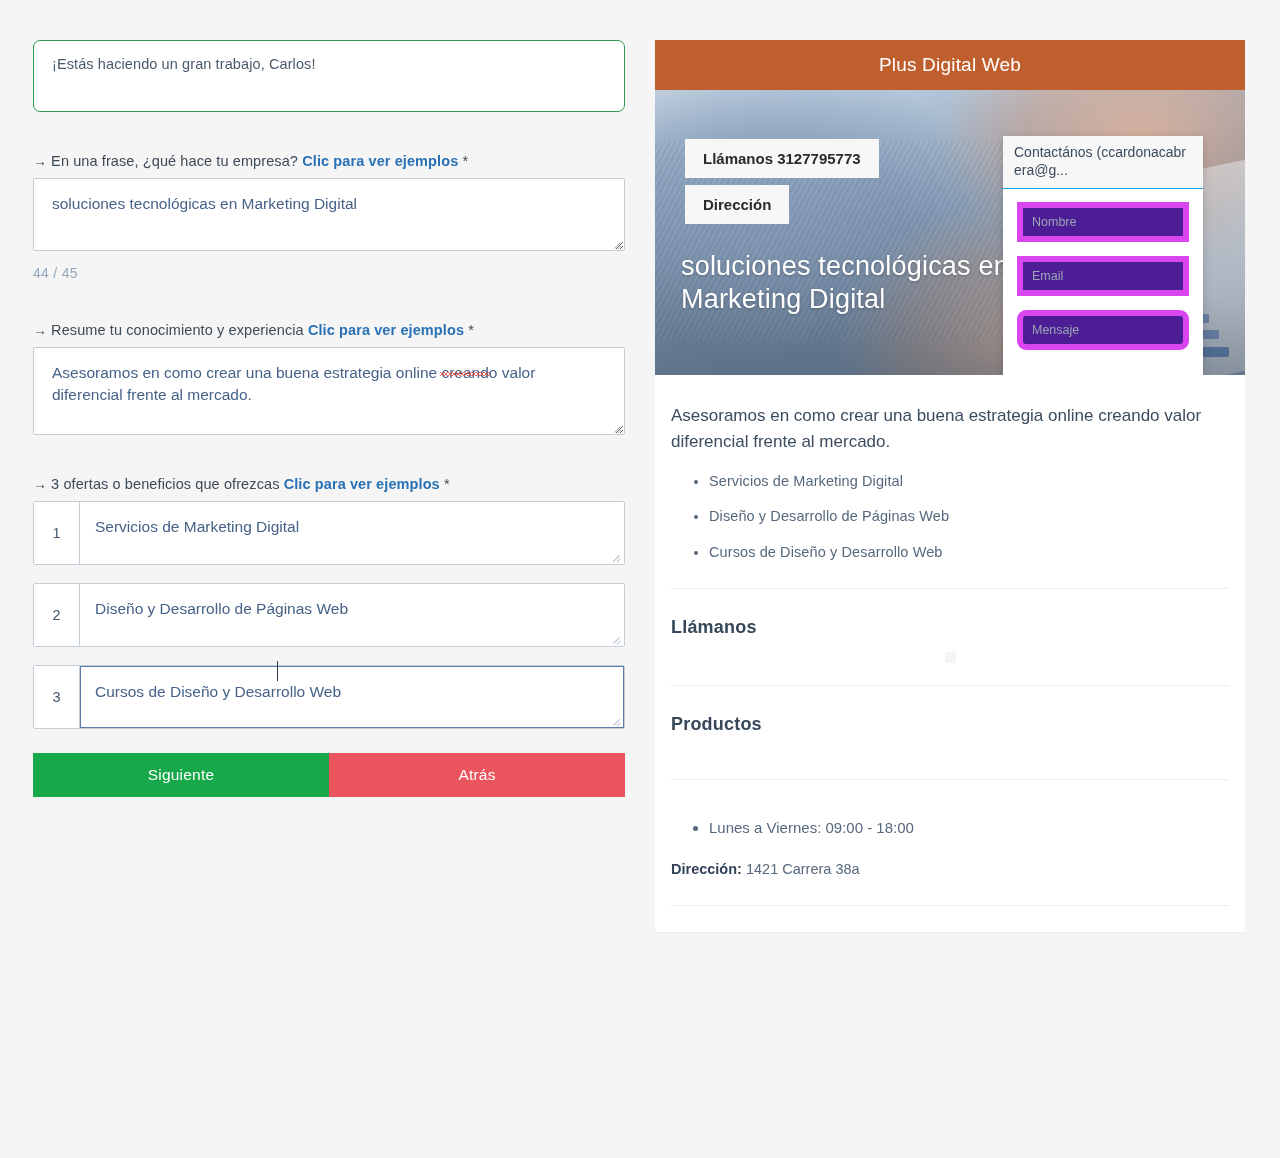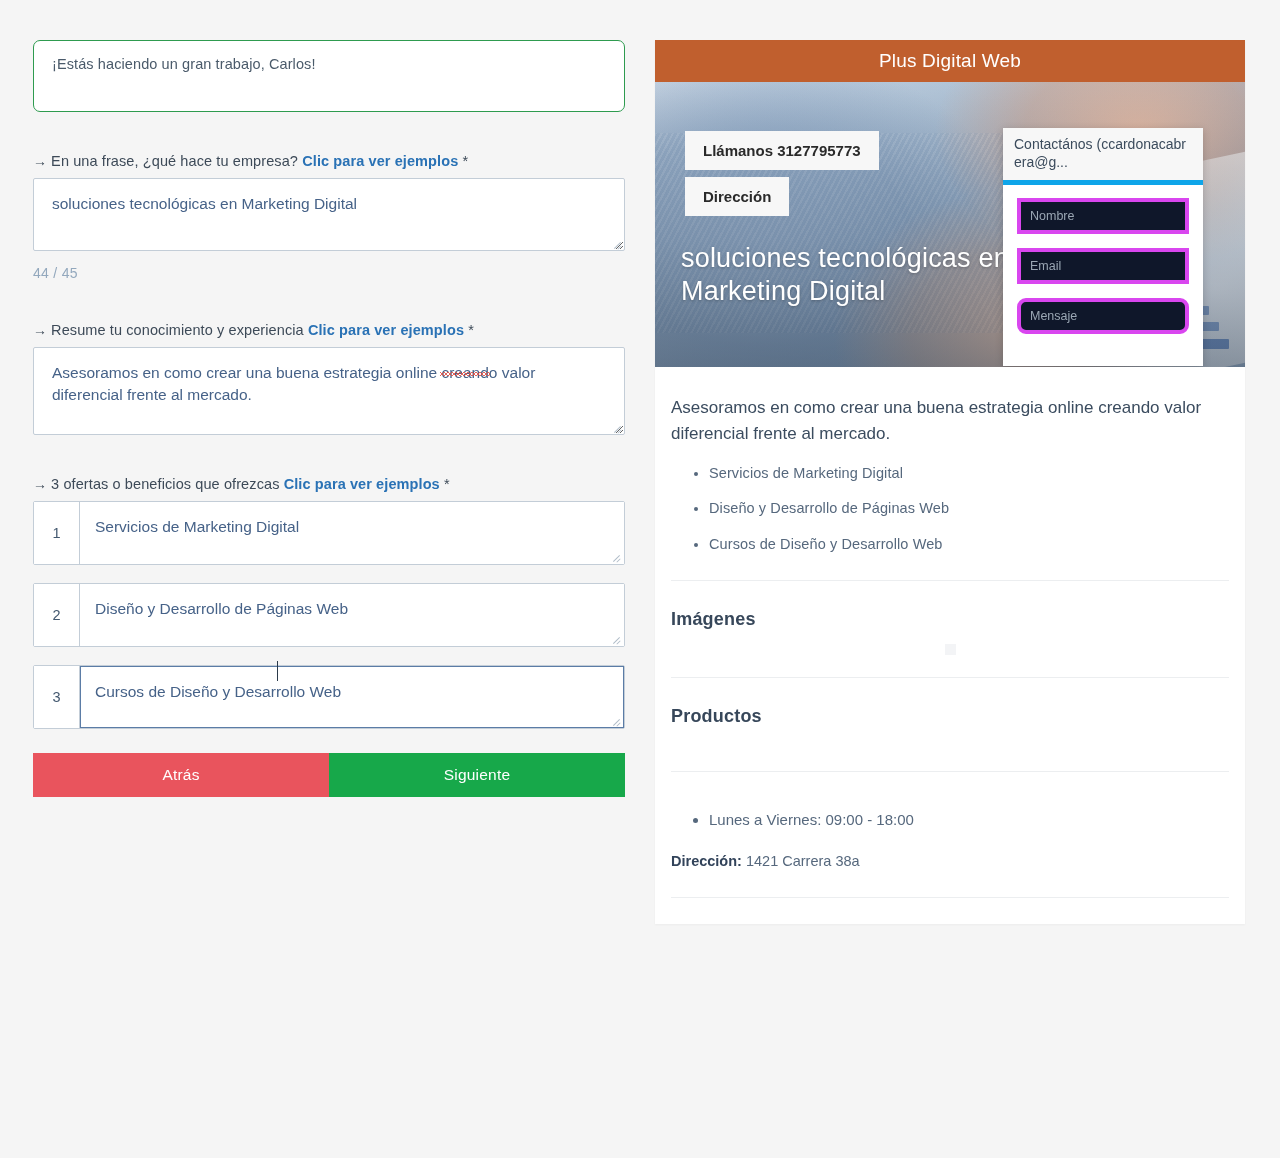--- a/index.html
+++ b/index.html
@@ -201,21 +201,21 @@
     margin-bottom: 12px;
     letter-spacing: .2px;
   }
   .site-card {
     width: 590px;
     background: #ffffff;
     box-shadow: 0 1px 2px rgba(0,0,0,.04);
   }
   .site-header {
     background: #c05f2e;
-    height: 42px;
+    height: 50px;
     display: flex;
     align-items: center;
     justify-content: center;
     color: #ffffff;
     font-size: 19px;
     letter-spacing: .2px;
   }
 
   
   .hero {
@@ -304,30 +304,30 @@
     width: 200px;
     background: #ffffff;
     box-shadow: 0 2px 8px rgba(0,0,0,.18);
   }
   .contact-head {
     background: #f7f7f7;
     padding: 8px 11px 9px 11px;
     font-size: 14px;
     color: #3b4b5c;
     line-height: 1.25;
-    border-bottom: 5px solid #0ea5e9;
+    border-bottom: 1px solid #0ea5e9;
     word-break: break-all;
   }
   .contact-body { padding: 13px 14px 16px 14px; }
   .contact-field {
     display: block;
     width: 100%;
     height: 26px;
-    background: #0f172a;
-    border: 4px solid #d946ef;
+    background: #4c1d95;
+    border: 6px solid #d946ef;
     font-family: "Liberation Sans", sans-serif;
     font-size: 12.5px;
     color: #8e9aa8;
     padding: 14px 9px;
     margin-bottom: 14px;
     outline: none;
   }
   .contact-field:last-child { margin-bottom: 16px; border-radius: 9px; }
   .contact-field::placeholder { color: #9aa6b3; }
 
@@ -438,22 +438,22 @@
     <span class="rz"></span>
   </div>
 
   <div class="offer-row focused" style="position:relative;">
     <div class="offer-num">3</div>
     <textarea class="offer-input" placeholder="" style="">Cursos de Diseño y Desarrollo Web</textarea>
     <span class="rz"></span>
   </div>
 
   <div class="btn-bar">
+    <button class="btn btn-next">Siguiente</button>
     <button class="btn btn-back">Atrás</button>
-    <button class="btn btn-next">Siguiente</button>
   </div>
 </div>
 
 <span class="squiggle"></span>
 <span class="caret"></span>
 
 <div class="preview-col">
 
   <div class="site-card">
     <div class="site-header">
@@ -495,21 +495,21 @@
 
       <ul class="bullets">
         <li>Servicios de Marketing Digital</li>
         <li>Diseño y Desarrollo de Páginas Web</li>
         <li>Cursos de Diseño y Desarrollo Web</li>
       </ul>
 
       <hr class="sep">
 
       <div class="sec">
-        <h3 class="sec-title">Imágenes</h3>
+        <h3 class="sec-title">Llámanos</h3>
         <div class="img-ph"></div>
       </div>
 
       <hr class="sep">
 
       <div class="sec">
         <h3 class="sec-title">Productos</h3>
         <div class="sec-pad-bottom"></div>
       </div>
 

